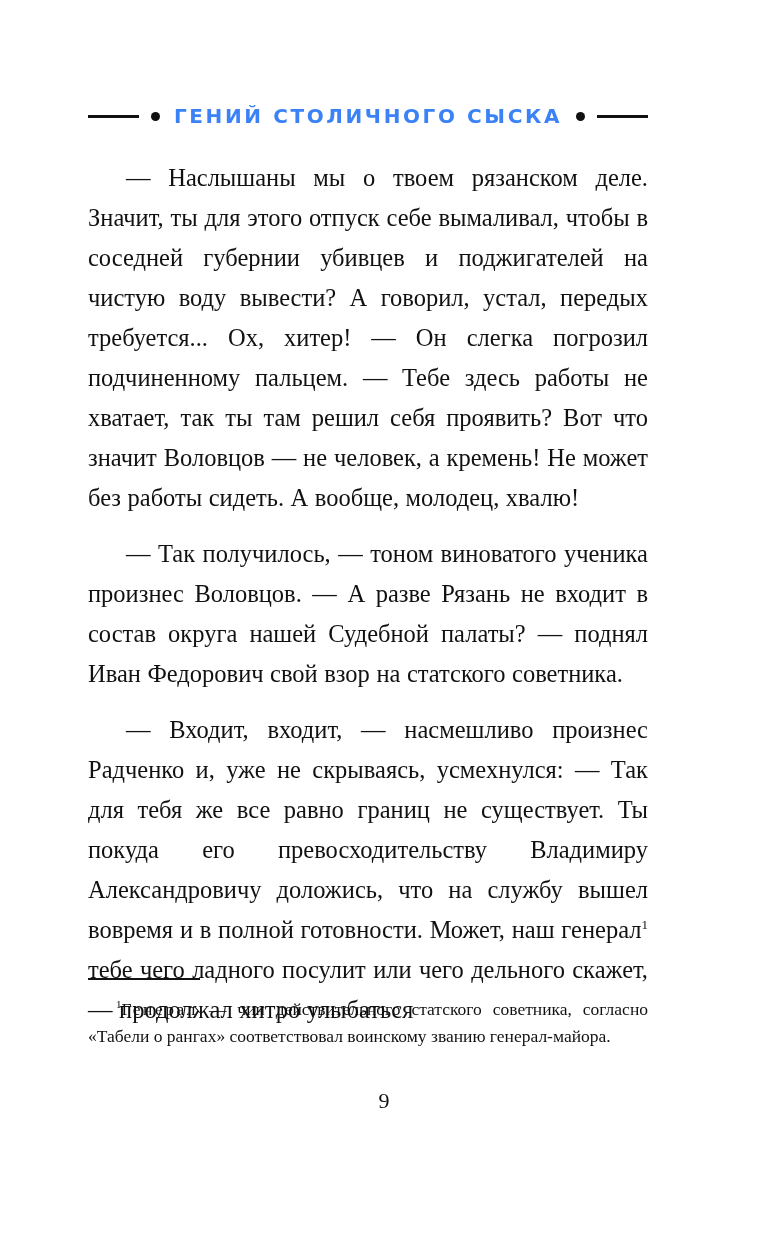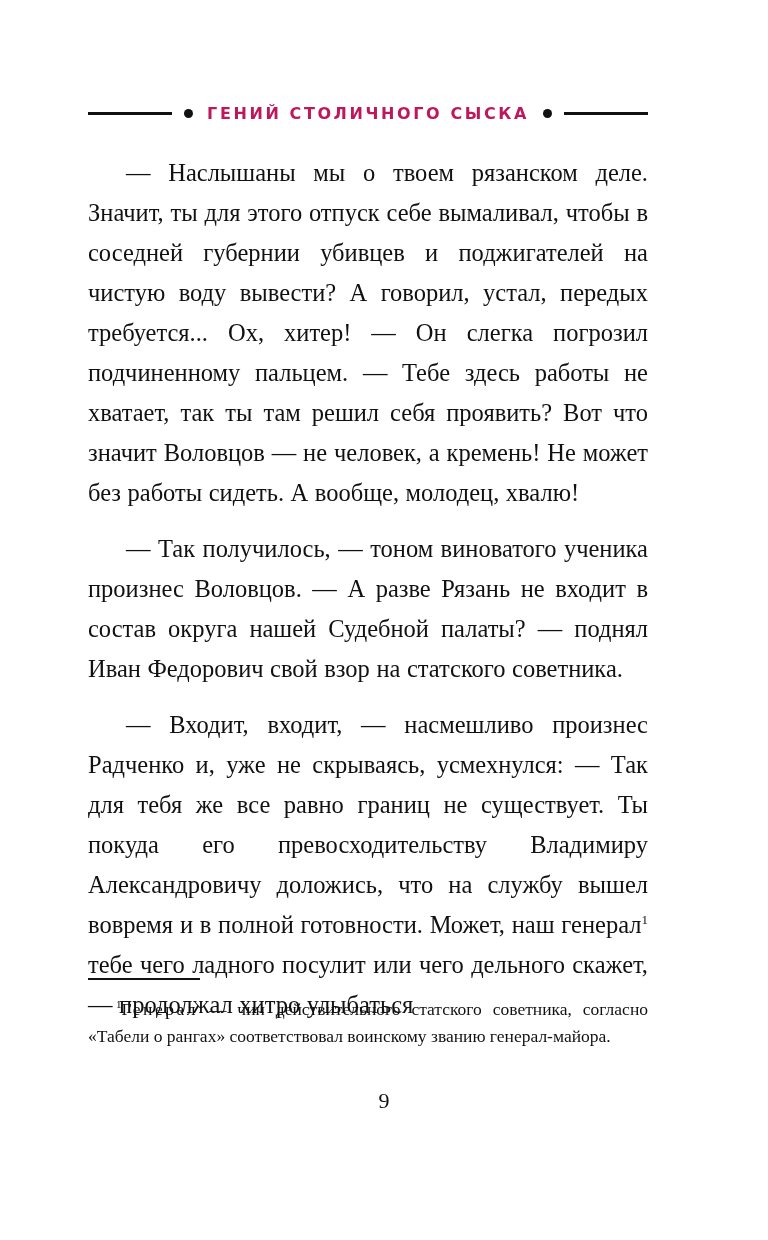--- a/index.html
+++ b/index.html
@@ -46,25 +46,25 @@
     height: 9px;
     border-radius: 50%;
     background: #111111;
     margin: 0 12px;
     flex: 0 0 auto;
   }
   .runhead .rh-title {
     flex: 0 0 auto;
     font-family: "DejaVu Sans", sans-serif;
     font-weight: bold;
-    font-size: 16px;
+    font-size: 20px;
     letter-spacing: 2.6px;
     text-transform: uppercase;
     white-space: nowrap;
-    color: #be185d;
+    color: #3b82f6;
     padding: 0 2px;
   }
 
   
   .body-text {
     margin-top: 30px;
   }
   .body-text p {
     margin: 0;
     font-size: 24.5px;

